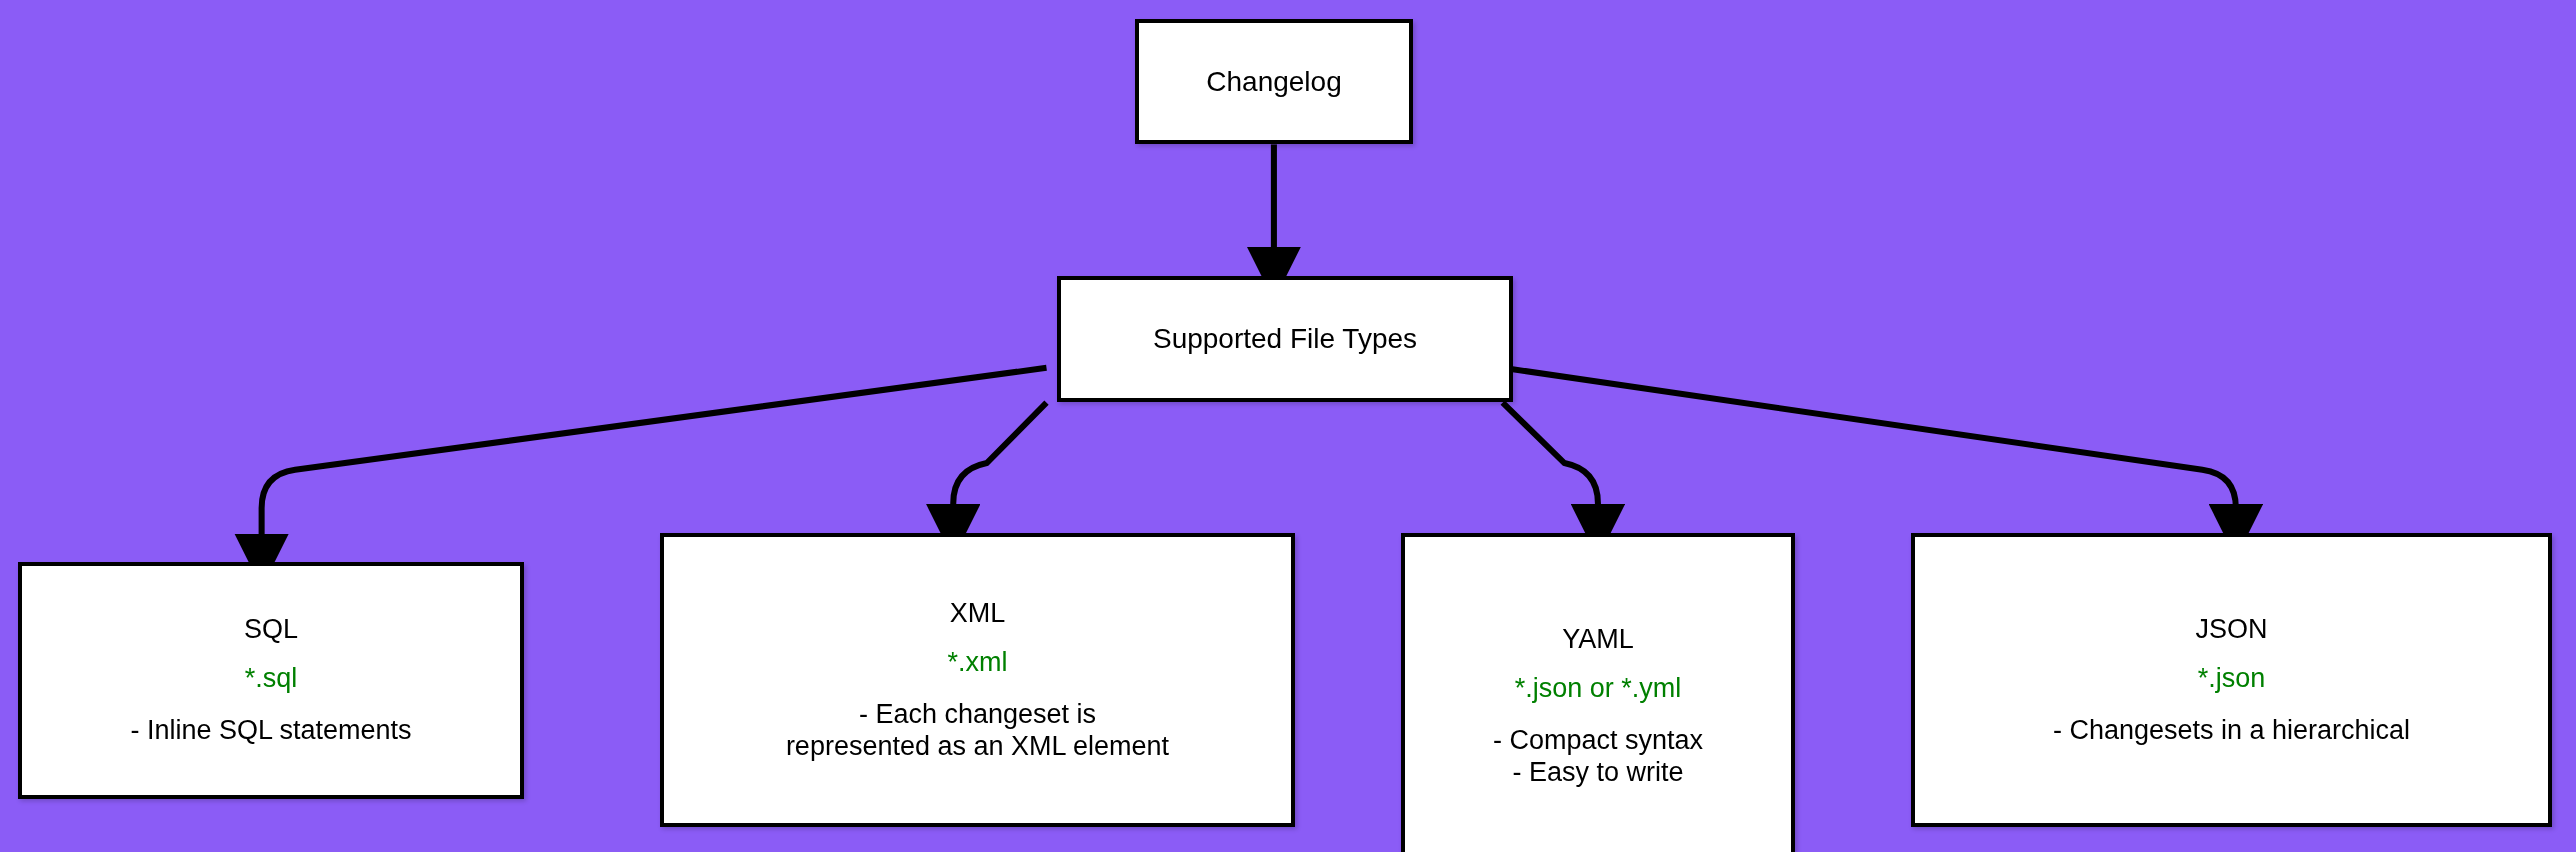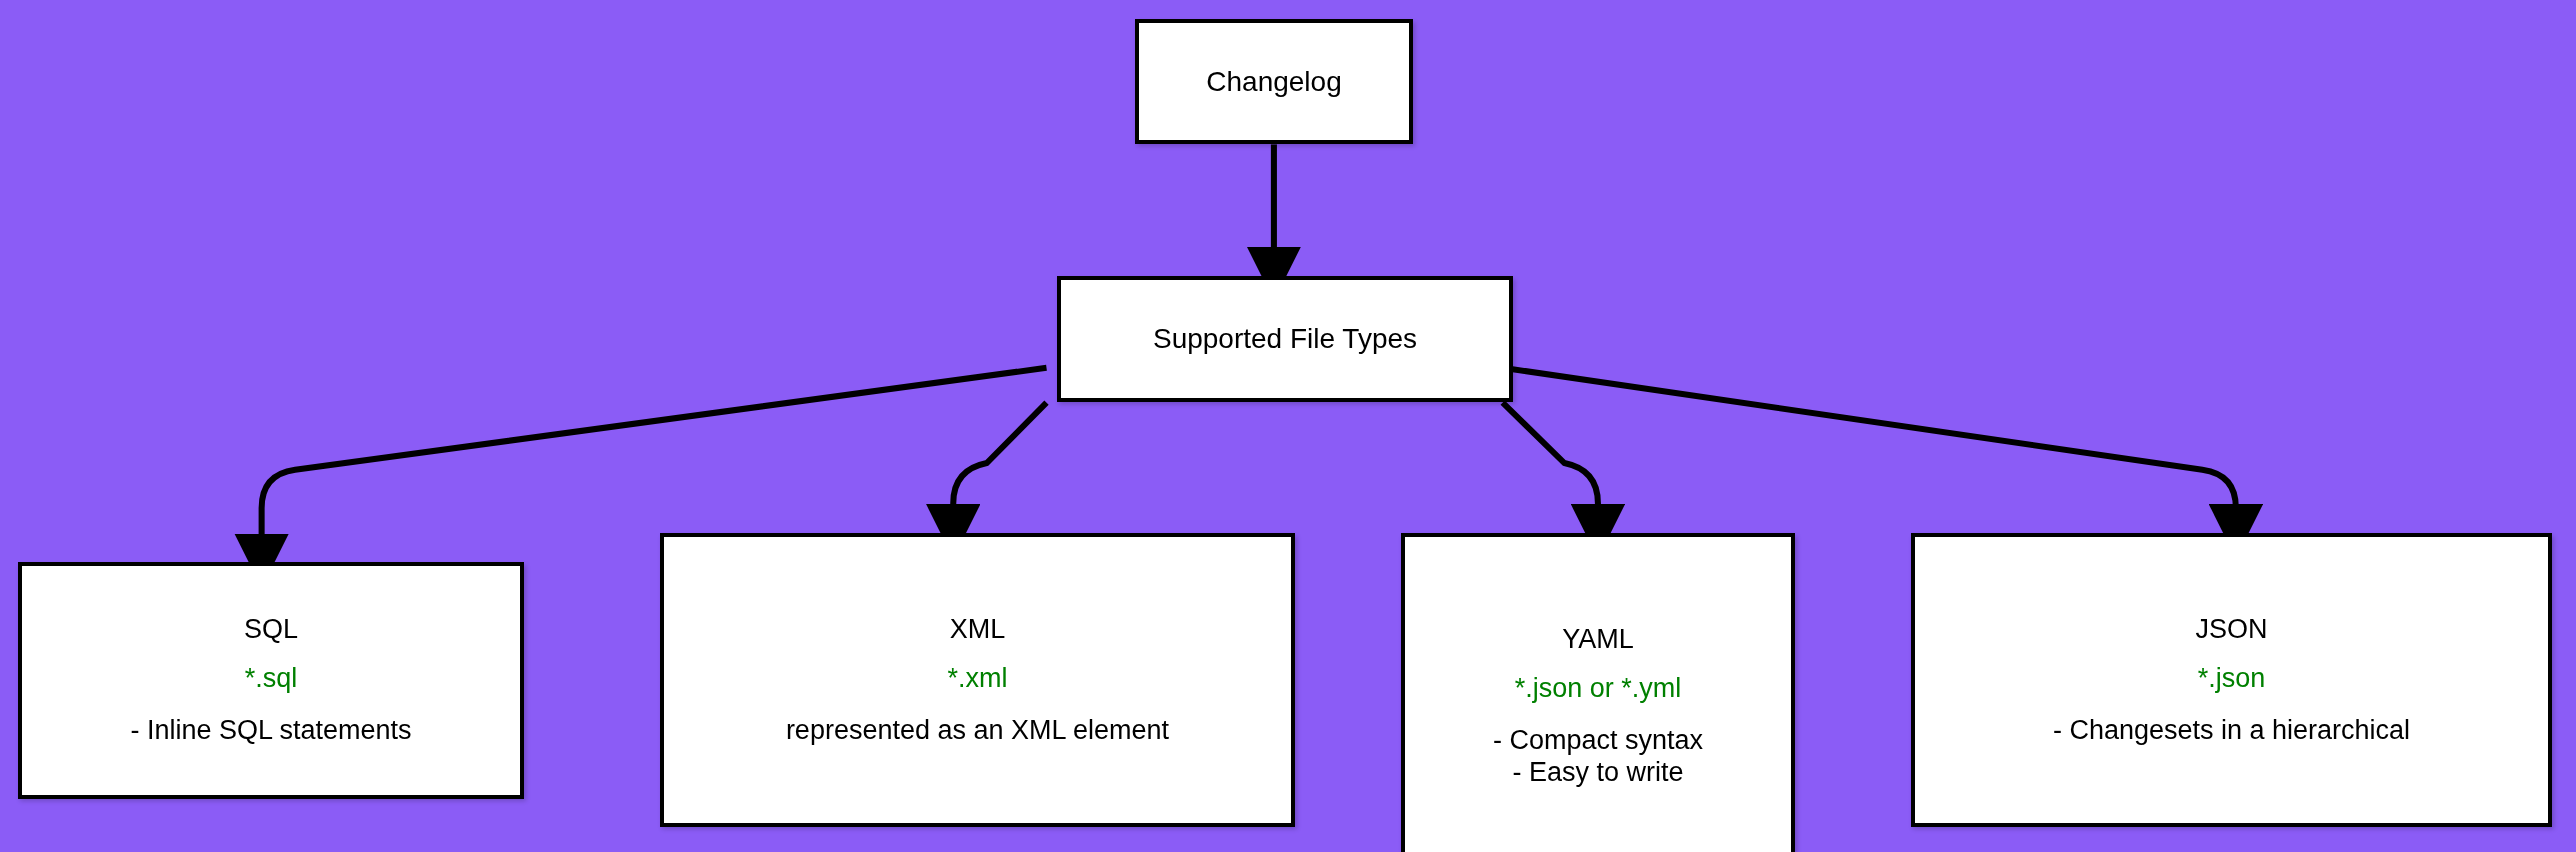--- a/index.html
+++ b/index.html
@@ -109,20 +109,21 @@
     <span class="node-line node-ext">*.sql</span>
     <span class="gap-md"></span>
     <span class="node-line node-desc">- Inline SQL statements</span>
   </div>
 
   <div class="node" id="node-xml">
     <span class="node-line node-title">XML</span>
     <span class="gap-sm"></span>
     <span class="node-line node-ext">*.xml</span>
     <span class="gap-md"></span>
+    <span class="node-line node-desc">- Each changeset is</span>
     <span class="node-line node-desc">represented as an XML element</span>
   </div>
 
   <div class="node" id="node-yaml">
     <span class="node-line node-title">YAML</span>
     <span class="gap-sm"></span>
     <span class="node-line node-ext">*.json or *.yml</span>
     <span class="gap-md"></span>
     <span class="node-line node-desc">- Compact syntax</span>
     <span class="node-line node-desc">- Easy to write</span>

